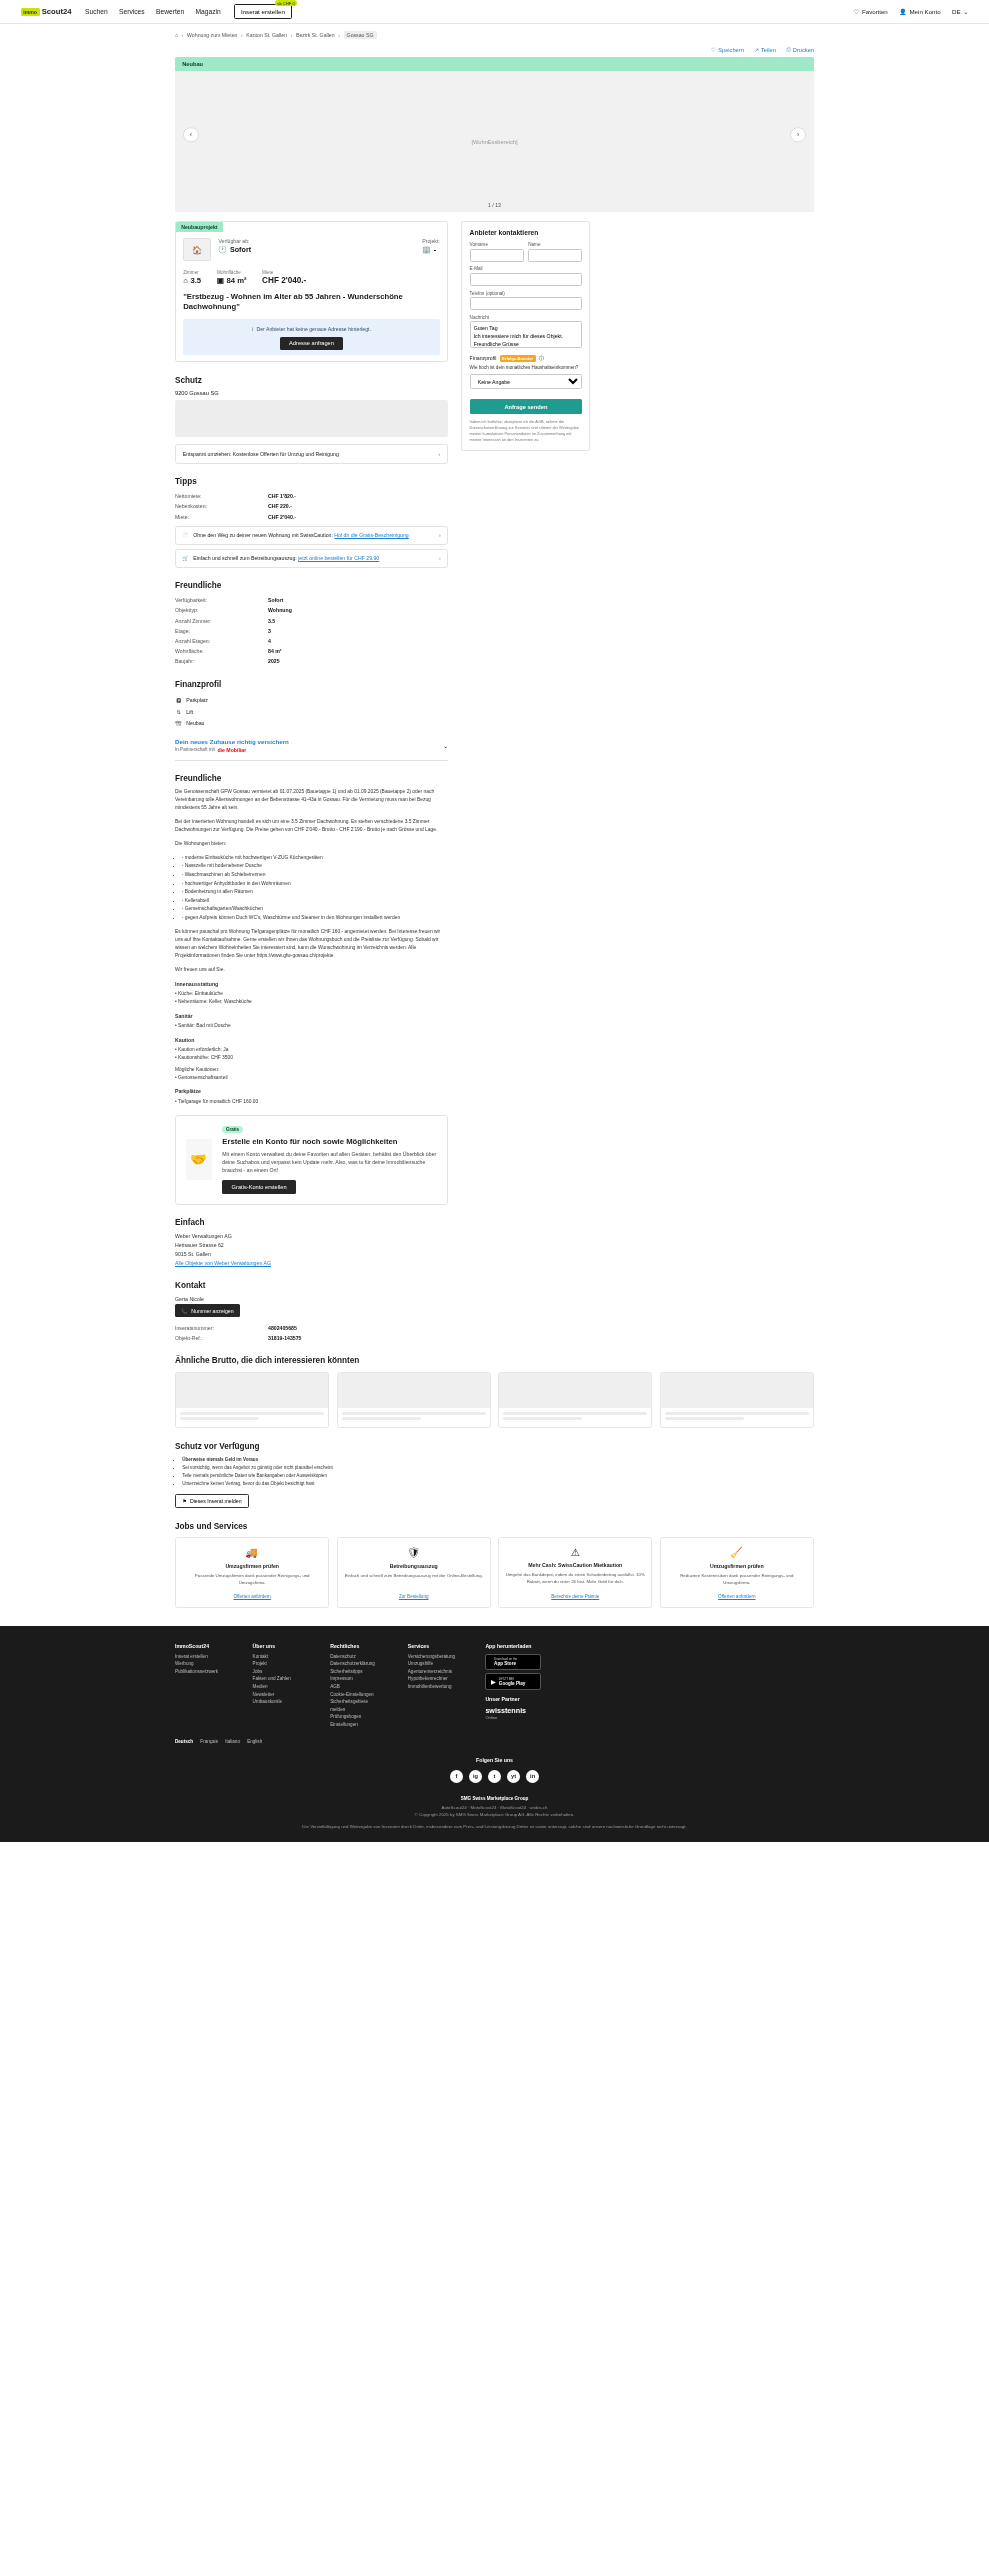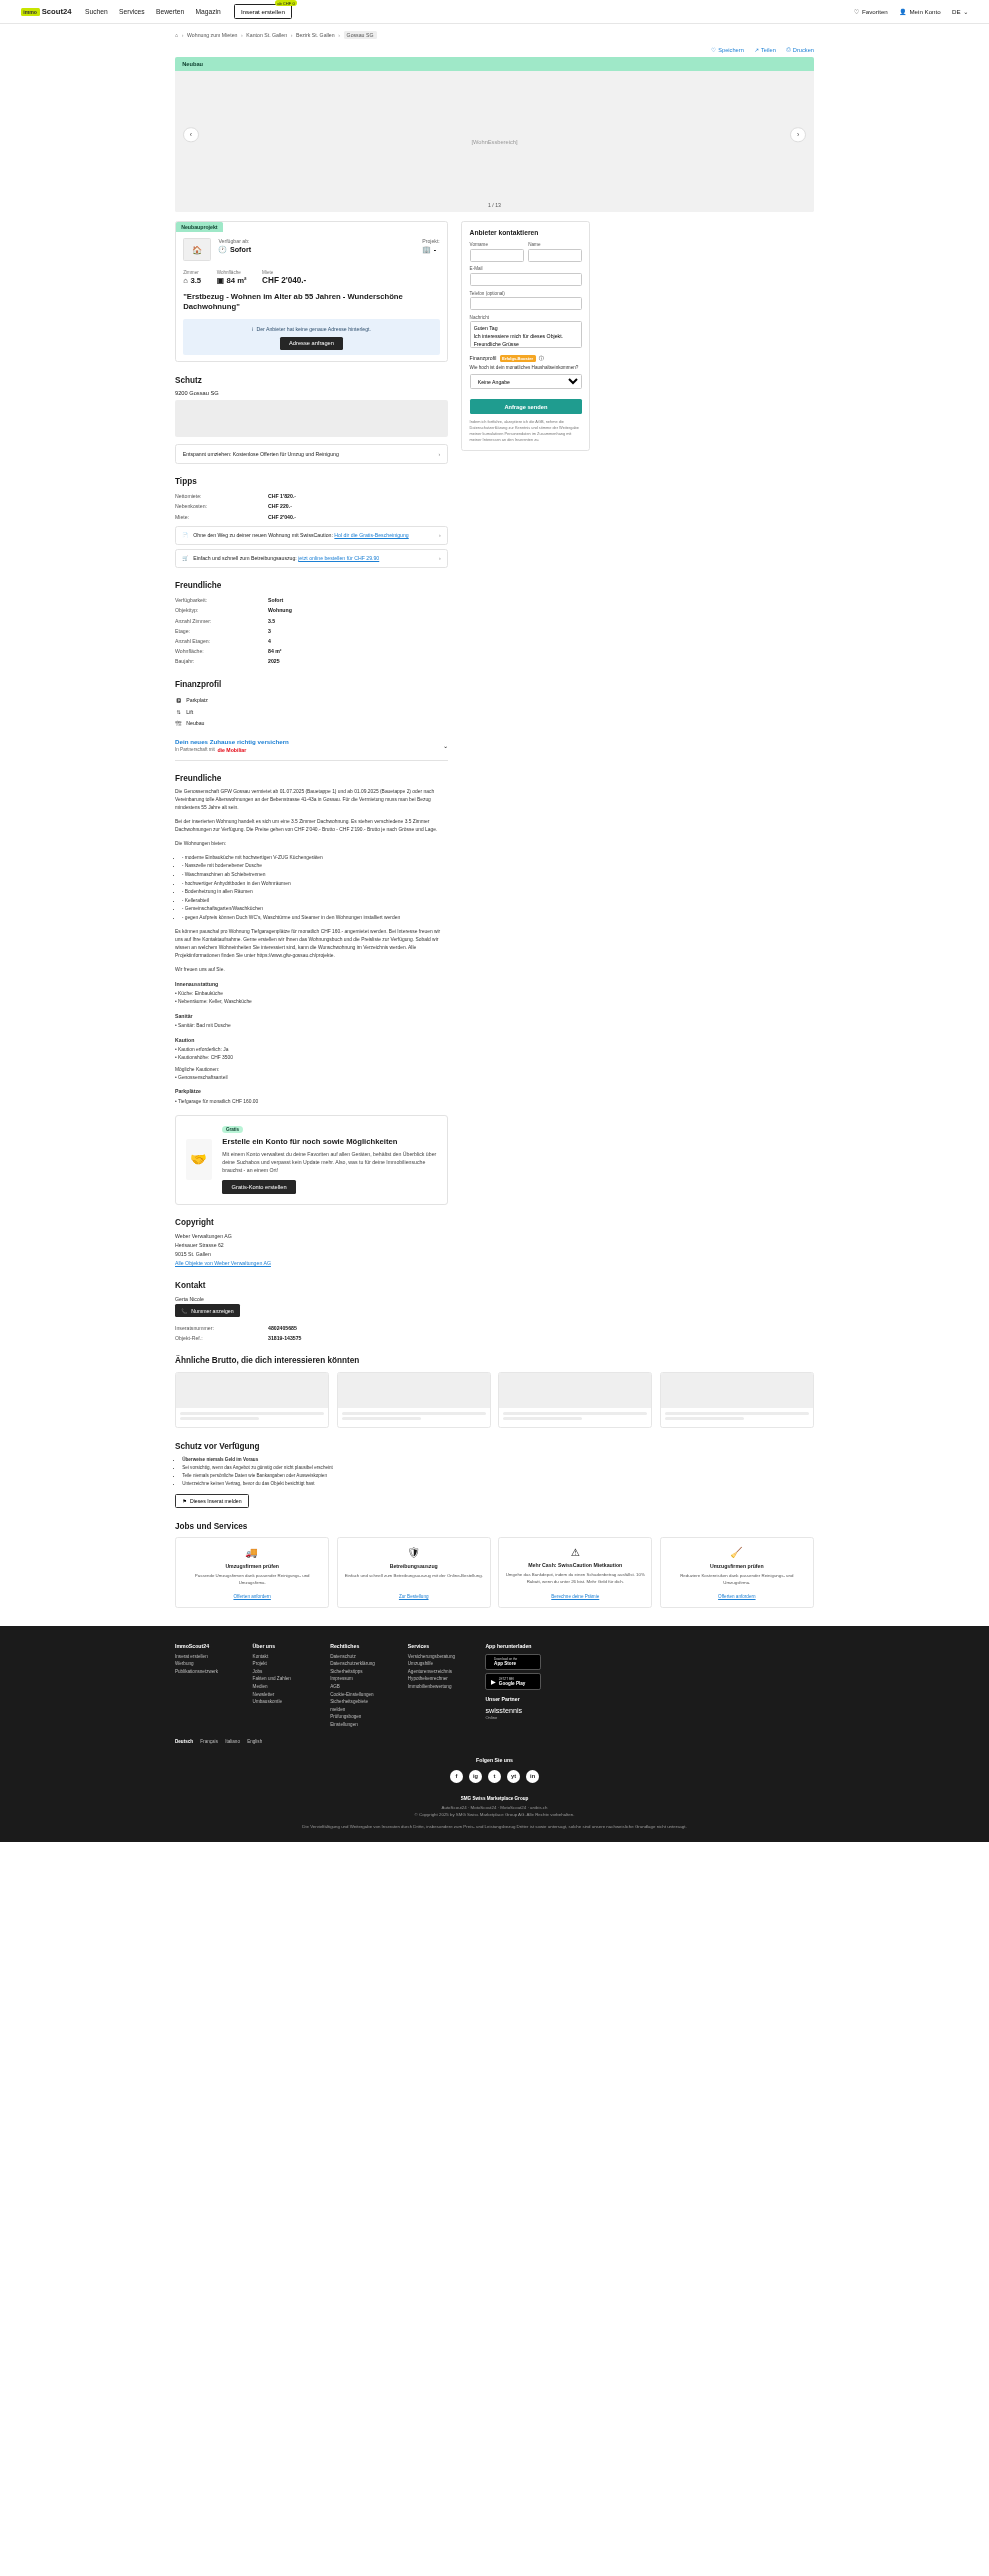--- a/index.html
+++ b/index.html
@@ -220,21 +220,21 @@
   .f-grid { width: 639px; margin: 0 auto; display: flex; gap: 20.6px; }
   .f-col { min-width: 57px; }
   .f-col h5 { font-size: 5.2px; color: #fff; margin-bottom: 4.6px; }
   .f-col a { display: block; font-size: 4.6px; color: #bdbdbd; text-decoration: none; margin-bottom: 2.6px; }
   .store-btn {
     background: #000; border: 0.5px solid #555; border-radius: 2.1px; padding: 2.6px 4.6px;
     display: flex; gap: 3.1px; align-items: center; margin-bottom: 3.6px; width: 56px;
   }
   .store-btn .sb-t { font-size: 3.1px; color: #ccc; }
   .store-btn .sb-b { font-size: 4.6px; color: #fff; font-weight: bold; }
-  .partner-logo { font-size: 7.2px; font-weight: normal; color: #fff; }
+  .partner-logo { font-size: 7.2px; font-weight: bold; color: #fff; }
   .lang-row { width: 639px; margin: 9.3px auto 0; display: flex; gap: 7.2px; font-size: 4.6px; }
   .lang-row .on { font-weight: bold; color: #fff; }
   .lang-row span { color: #bdbdbd; cursor: pointer; }
   .social { text-align: center; margin-top: 13.4px; }
   .social h5 { font-size: 5.2px; color: #fff; margin-bottom: 6.2px; }
   .social-icons { display: flex; gap: 5.7px; justify-content: center; }
   .soc {
     width: 13.4px; height: 13.4px; border-radius: 50%; background: #fff; color: #1b1b1b;
     display: flex; align-items: center; justify-content: center; font-size: 5.7px; font-weight: bold;
   }
@@ -511,21 +511,21 @@
           <div class="promo-ill">🤝</div>
           <div>
             <span class="tag-green">Gratis</span>
             <h3>Erstelle ein Konto für noch sowie Möglichkeiten</h3>
             <p>Mit einem Konto verwaltest du deine Favoriten auf allen Geräten, behältst den Überblick über deine Suchabos und verpasst kein Update mehr. Also, was tu für deine Immobiliensuche brauchst - an einem Ort!</p>
             <button class="btn-dark">Gratis-Konto erstellen</button>
           </div>
         </div>
 
         
-        <h2 class="sec">Copyright</h2>
+        <h2 class="sec">Einfach</h2>
         <div class="provider-text">
           <div>Weber Verwaltungen AG</div>
           <div>Herisauer Strasse 62</div>
           <div>9015 St. Gallen</div>
           <a>Alle Objekte von Weber Verwaltungen AG</a>
         </div>
 
         
         <h2 class="sec">Kontakt</h2>
         <div class="provider-text">Gerta Nicole</div>

